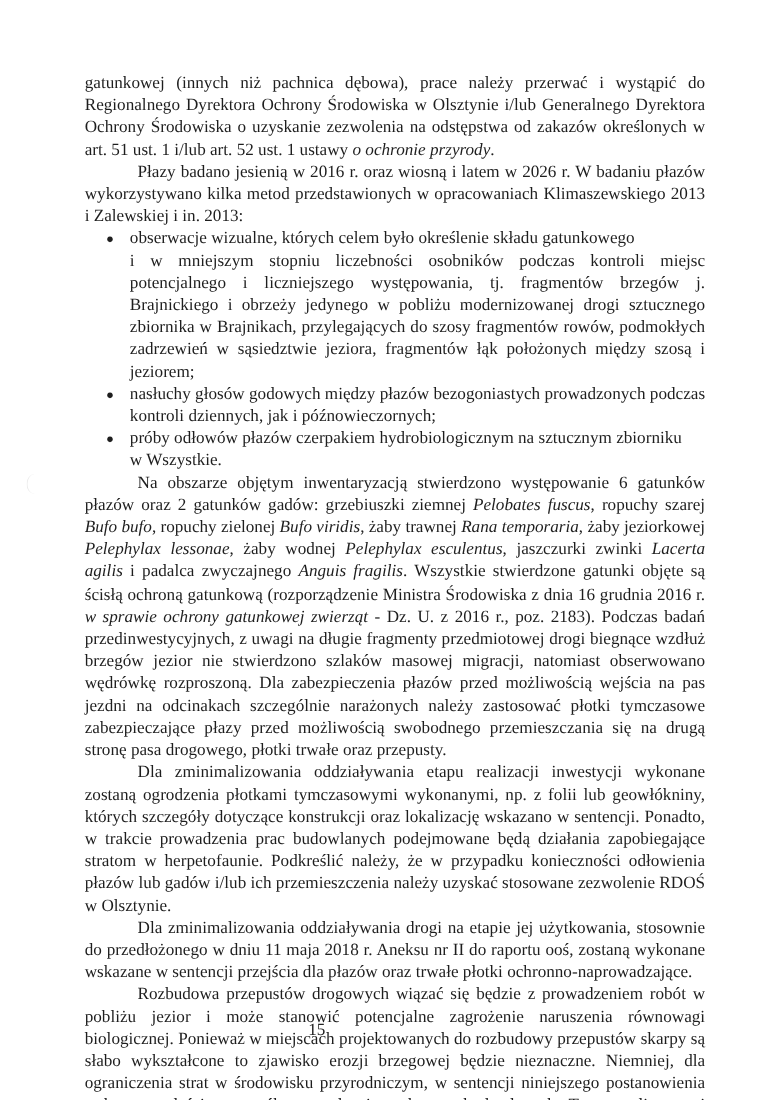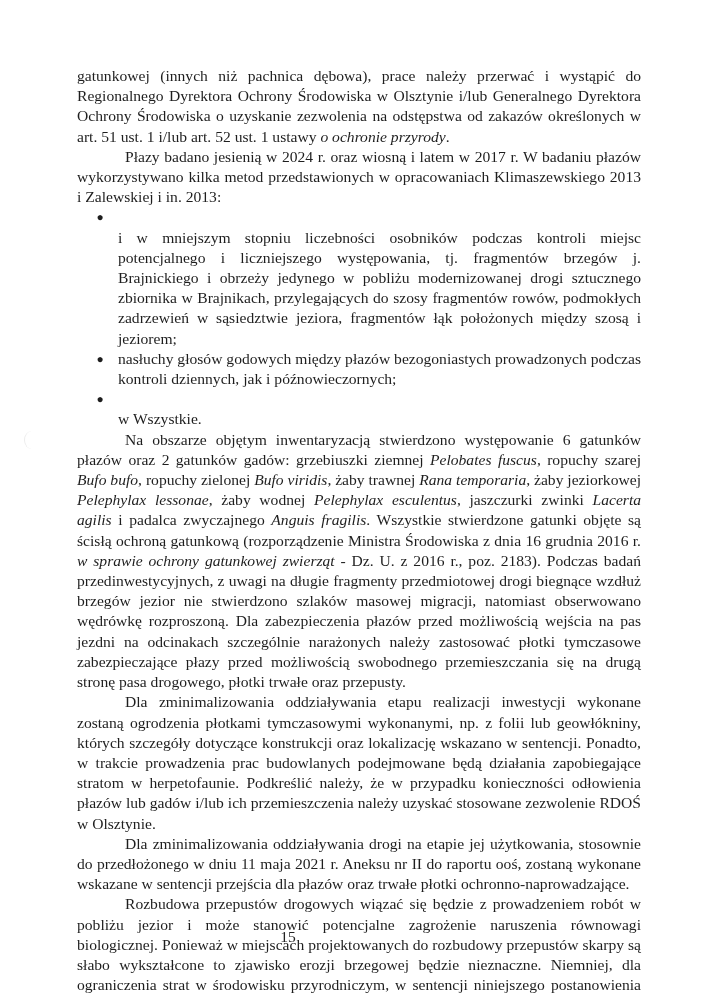--- a/index.html
+++ b/index.html
@@ -29,42 +29,42 @@
 </style>
 </head>
 <body>
 
 <div class="punch"></div>
 
 <div class="page">
 
   <p class="noindent"><span>gatunkowej (innych niż pachnica dębowa), prace należy przerwać i wystąpić do Regionalnego Dyrektora Ochrony Środowiska w Olsztynie i/lub Generalnego Dyrektora Ochrony Środowiska o uzyskanie zezwolenia na odstępstwa od zakazów określonych w art. 51 ust. 1 i/lub art. 52 ust. 1 ustawy </span><i>o ochronie przyrody</i><span>.</span></p>
 
-  <p class="indent">Płazy badano jesienią w 2024 r. oraz wiosną i latem w 2017 r. W badaniu płazów wykorzystywano kilka metod przedstawionych w opracowaniach Klimaszewskiego 2013 i Zalewskiej i in. 2013:</p>
+  <p class="indent">Płazy badano jesienią w 2016 r. oraz wiosną i latem w 2026 r. W badaniu płazów wykorzystywano kilka metod przedstawionych w opracowaniach Klimaszewskiego 2013 i Zalewskiej i in. 2013:</p>
 
   <ul class="bullets">
     <li>
       <span class="bullet">●</span>
-      <br>
+      <span>obserwacje wizualne, których celem było określenie składu gatunkowego</span><br>
       <span style="display:block;text-align:justify">i w mniejszym stopniu liczebności osobników podczas kontroli miejsc potencjalnego i liczniejszego występowania, tj. fragmentów brzegów j. Brajnickiego i obrzeży jedynego w pobliżu modernizowanej drogi sztucznego zbiornika w Brajnikach, przylegających do szosy fragmentów rowów, podmokłych zadrzewień w sąsiedztwie jeziora, fragmentów łąk położonych między szosą i jeziorem;</span>
     </li>
     <li class="just">
       <span class="bullet">●</span>
       <span>nasłuchy głosów godowych między płazów bezogoniastych prowadzonych podczas kontroli dziennych, jak i późnowieczornych;</span>
     </li>
     <li>
       <span class="bullet">●</span>
-      <br>
+      <span>próby odłowów płazów czerpakiem hydrobiologicznym na sztucznym zbiorniku</span><br>
       <span>w Wszystkie.</span>
     </li>
   </ul>
 
 
   <p class="indent"><span>Na obszarze objętym inwentaryzacją stwierdzono występowanie 6 gatunków płazów oraz 2 gatunków gadów: grzebiuszki ziemnej </span><i>Pelobates fuscus</i><span>, ropuchy szarej </span><i>Bufo bufo</i><span>, ropuchy zielonej </span><i>Bufo viridis</i><span>, żaby trawnej </span><i>Rana temporaria</i><span>, żaby jeziorkowej </span><i>Pelephylax lessonae</i><span>, żaby wodnej </span><i>Pelephylax esculentus</i><span>, jaszczurki zwinki </span><i>Lacerta agilis</i><span> i padalca zwyczajnego </span><i>Anguis fragilis</i><span>. Wszystkie stwierdzone gatunki objęte są ścisłą ochroną gatunkową (rozporządzenie Ministra Środowiska z dnia 16 grudnia 2016 r. </span><i>w sprawie ochrony gatunkowej zwierząt</i><span> - Dz. U. z 2016 r., poz. 2183). Podczas badań przedinwestycyjnych, z uwagi na długie fragmenty przedmiotowej drogi biegnące wzdłuż brzegów jezior nie stwierdzono szlaków masowej migracji, natomiast obserwowano wędrówkę rozproszoną. Dla zabezpieczenia płazów przed możliwością wejścia na pas jezdni na odcinakach szczególnie narażonych należy zastosować płotki tymczasowe zabezpieczające płazy przed możliwością swobodnego przemieszczania się na drugą stronę pasa drogowego, płotki trwałe oraz przepusty.</span></p>
 
   <p class="indent">Dla zminimalizowania oddziaływania etapu realizacji inwestycji wykonane zostaną ogrodzenia płotkami tymczasowymi wykonanymi, np. z folii lub geowłókniny, których szczegóły dotyczące konstrukcji oraz lokalizację wskazano w sentencji. Ponadto, w trakcie prowadzenia prac budowlanych podejmowane będą działania zapobiegające stratom w herpetofaunie. Podkreślić należy, że w przypadku konieczności odłowienia płazów lub gadów i/lub ich przemieszczenia należy uzyskać stosowane zezwolenie RDOŚ w Olsztynie.</p>
 
-  <p class="indent">Dla zminimalizowania oddziaływania drogi na etapie jej użytkowania, stosownie do przedłożonego w dniu 11 maja 2021 r. Aneksu nr II do raportu ooś, zostaną wykonane wskazane w sentencji przejścia dla płazów oraz trwałe płotki ochronno-naprowadzające.</p>
+  <p class="indent">Dla zminimalizowania oddziaływania drogi na etapie jej użytkowania, stosownie do przedłożonego w dniu 11 maja 2018 r. Aneksu nr II do raportu ooś, zostaną wykonane wskazane w sentencji przejścia dla płazów oraz trwałe płotki ochronno-naprowadzające.</p>
 
   <p class="indent">Rozbudowa przepustów drogowych wiązać się będzie z prowadzeniem robót  w pobliżu jezior i może stanowić potencjalne zagrożenie naruszenia równowagi biologicznej. Ponieważ w miejscach projektowanych do rozbudowy przepustów skarpy są słabo wykształcone to zjawisko erozji brzegowej będzie nieznaczne. Niemniej, dla ograniczenia strat w środowisku przyrodniczym, w sentencji niniejszego postanowienia wskazano właściwy sposób prowadzenia tych prac budowlanych. Trasa analizowanej drogi nie przecina ani nie przebiega w sąsiedztwie naturalnych oczek wodnych. Ścieki opadowe w trakcie rozbudowy przepustów będą spływały</p>
 </div>
 
 <div class="pagenum">15</div>
 
 </body></html>

